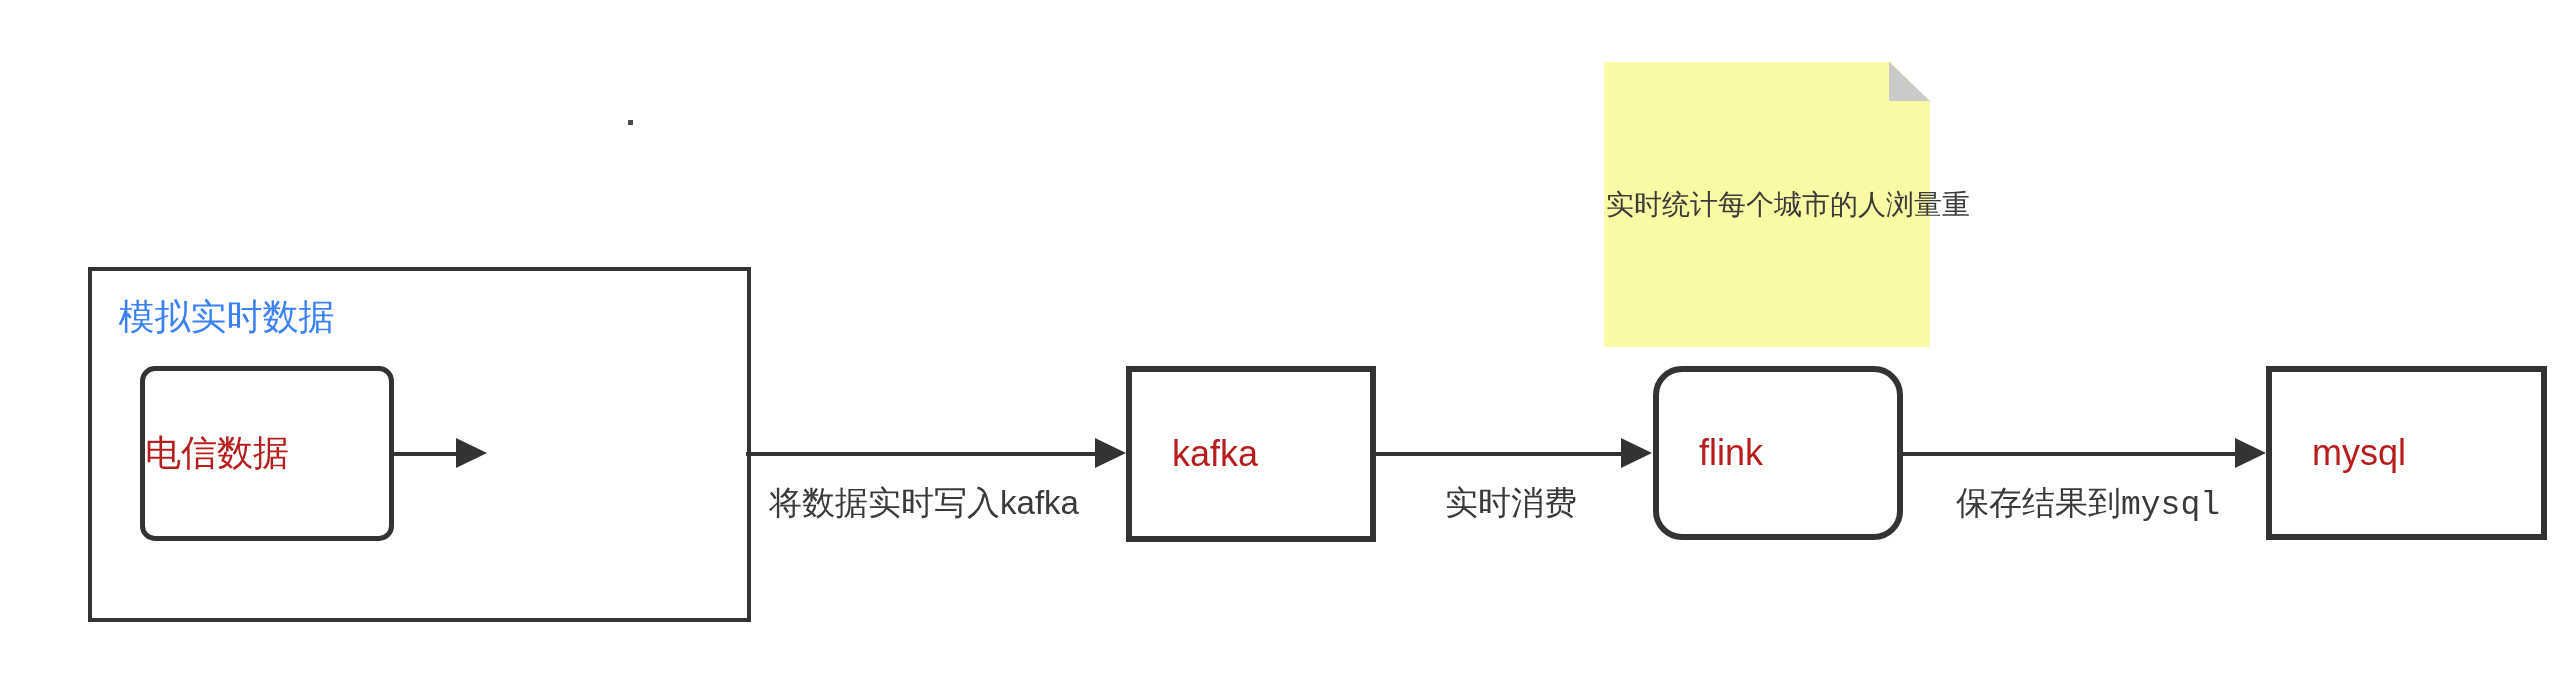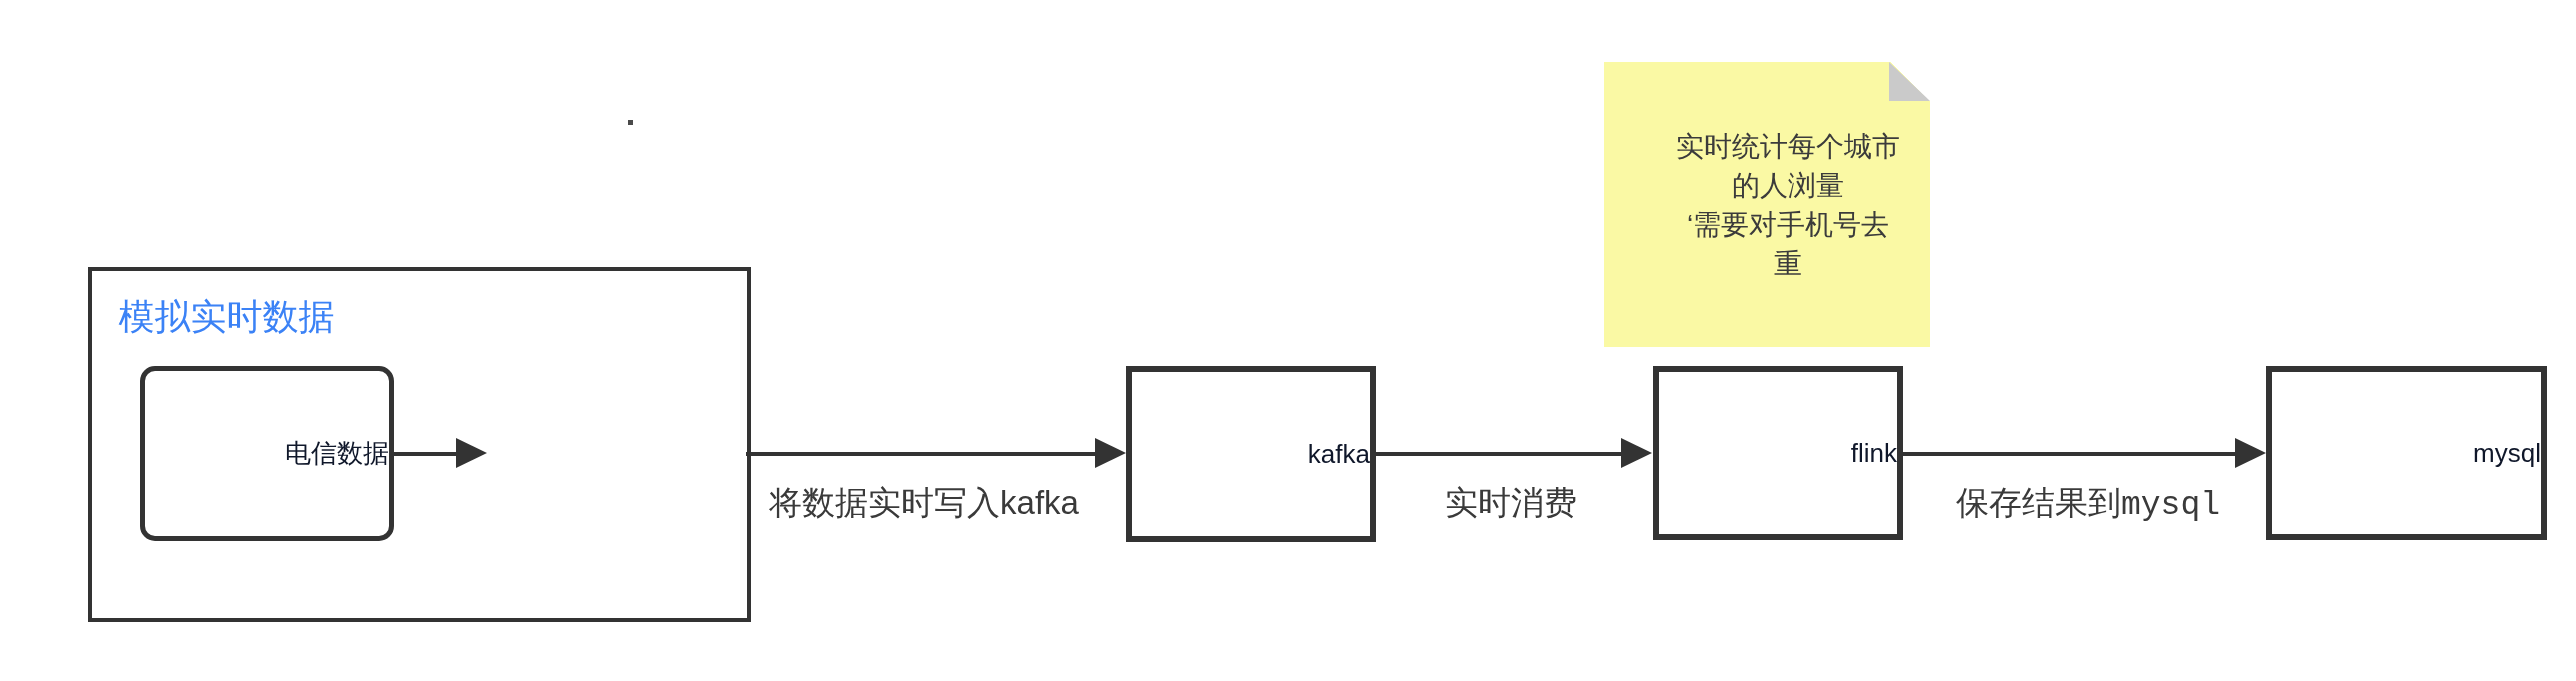--- a/index.html
+++ b/index.html
@@ -37,33 +37,33 @@
     line-height: 1.1;
     color: #3b82f6;
     white-space: nowrap;
   }
 
   
   .node {
     position: absolute;
     display: flex;
     align-items: center;
-    justify-content: flex-end;
+    justify-content: flex-start;
     background: #ffffff;
-    font-size: 26px;
-    color: #0f172a;
+    font-size: 36px;
+    color: #b91c1c;
     white-space: nowrap;
   }
   .node.rounded { border: 5px solid #333333; border-radius: 15px; }
   .node.square  { border: 6.6px solid #333333; border-radius: 0; padding-left: 40px; }
 
   #node-telecom { left: 140px; top: 366px; width: 254px; height: 175px; }
   #node-scala   { left: 488px; top: 366px; width: 254px; height: 175px; }
   #node-kafka   { left: 1126px; top: 366px; width: 250px; height: 176px; }
-  #node-flink   { left: 1653px; top: 366px; width: 250px; height: 174px; }
+  #node-flink   { left: 1653px; top: 366px; width: 250px; height: 174px; border-radius: 29px; }
   #node-mysql   { left: 2266px; top: 366px; width: 281px; height: 174px; }
 
   
   .edge {
     position: absolute;
     height: 4.1px;
     background: #333333;
     top: 452px;
   }
   #edge-telecom-scala { left: 394px;  width: 66px;  }
@@ -101,21 +101,21 @@
   #label-kafka-flink { left: 1511px; }
   #label-flink-mysql { left: 2088px; font-family: Liberation Mono, monospace; }
 
   
   .note {
     position: absolute;
     left: 1604px; top: 62px;
     width: 326px; height: 285px;
     background: linear-gradient(45deg, #faf9a4 calc(100% - 28px), transparent calc(100% - 28px));
     display: flex;
-    flex-direction: column;
+    flex-direction: row;
     align-items: center;
     justify-content: center;
     text-align: center;
     padding-left: 42px;
   }
   .note-fold {
     position: absolute;
     top: 0; right: 0;
     width: 41px; height: 39px;
     background: #cacaca;
@@ -168,18 +168,17 @@
   <div class="edge-label" id="label-kafka-flink">实时消费</div>
 
   <div class="edge" id="edge-flink-mysql"></div>
   <div class="arrowhead" id="arrow-into-mysql"></div>
   <div class="edge-label" id="label-flink-mysql">保存结果到mysql</div>
 
   <div class="note">
     <div class="note-fold"></div>
     <div class="note-line">实时统计每个城市</div>
     <div class="note-line">的人浏量</div>
-    <div class="note-line">‘需要对手机号去</div>
     <div class="note-line">重</div>
   </div>
 
 </div>
 
 
 </body></html>

